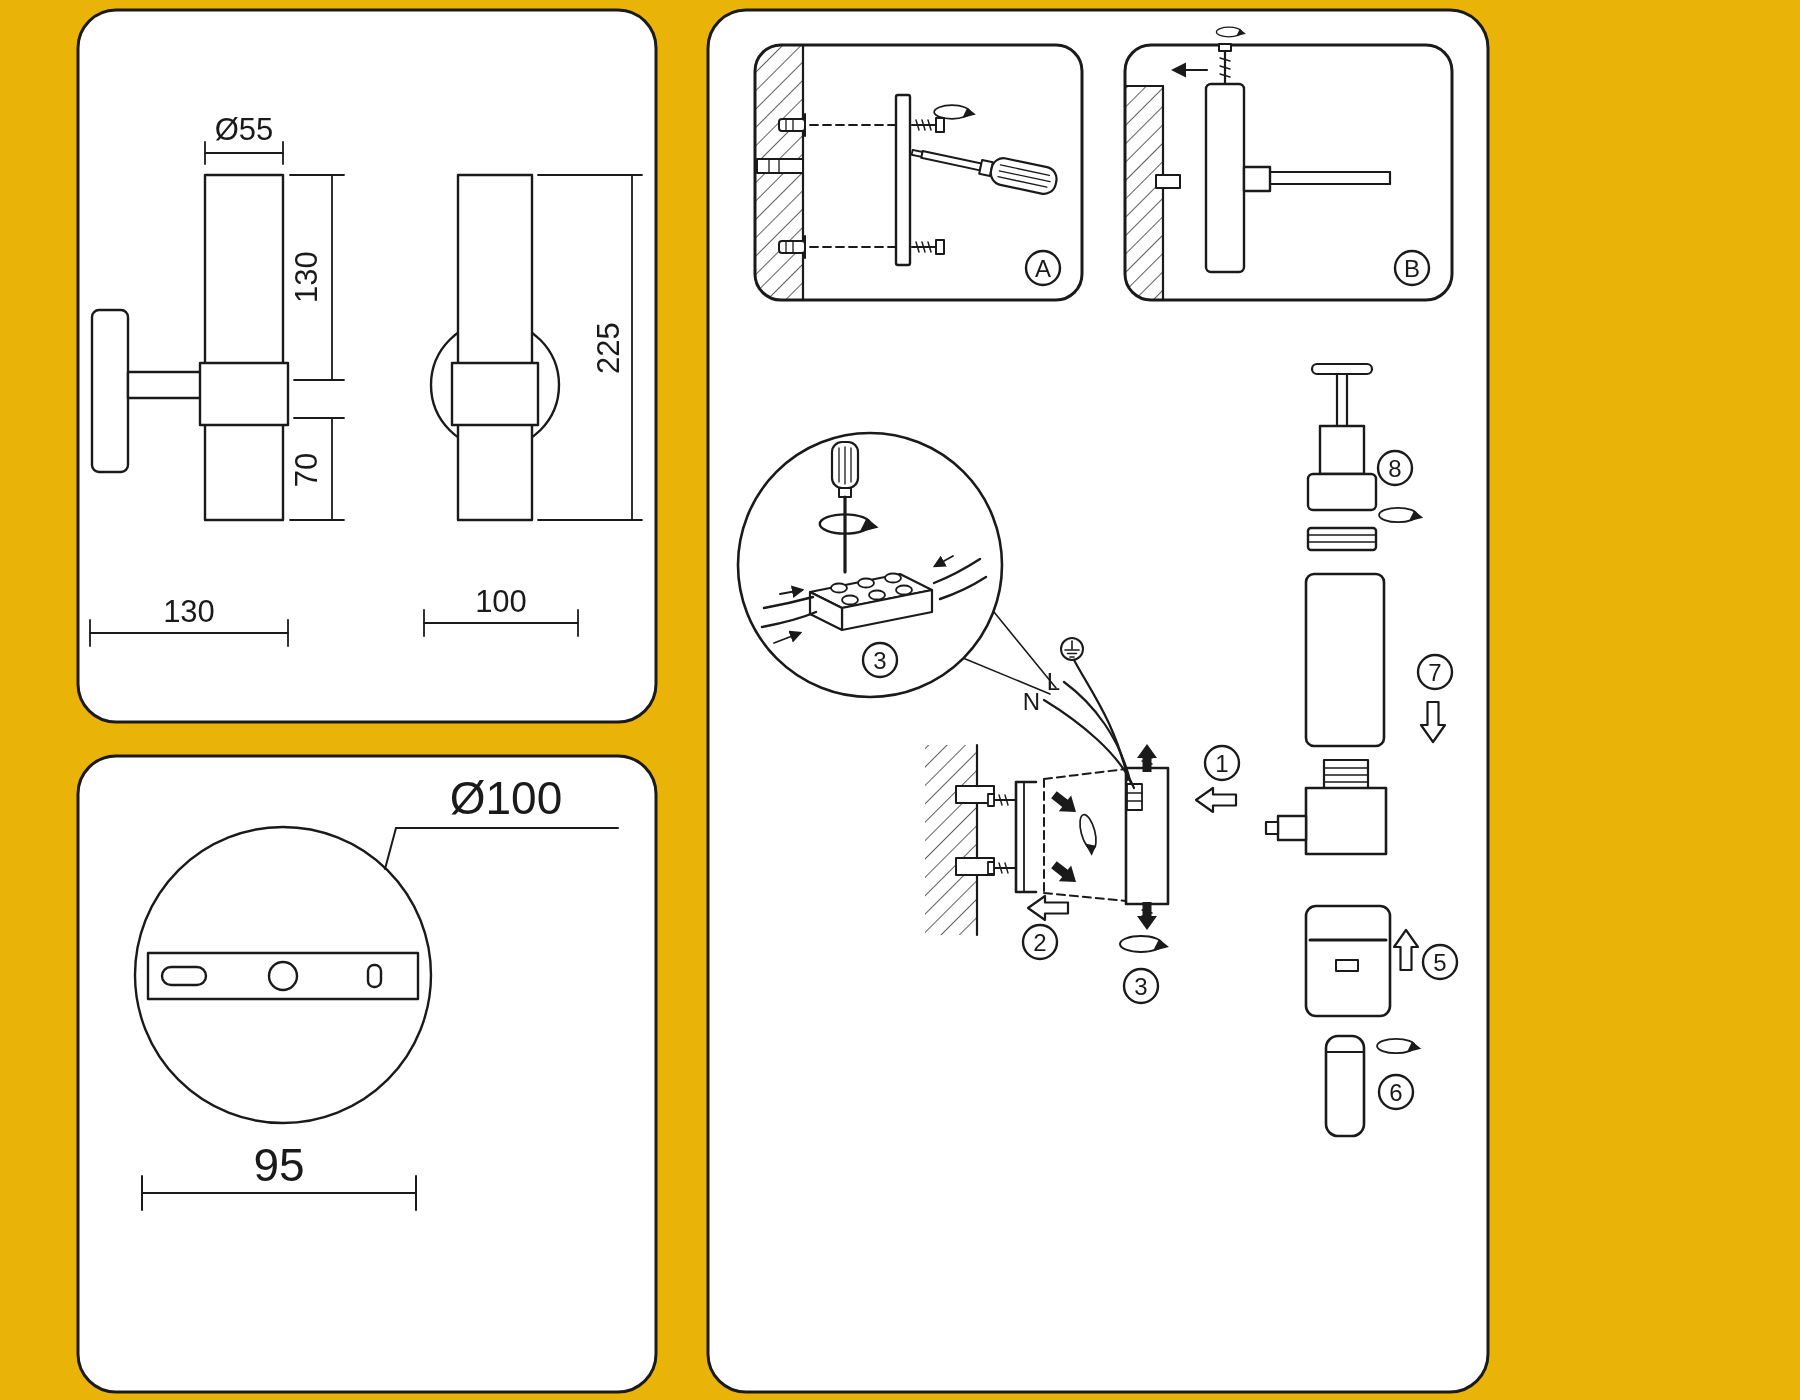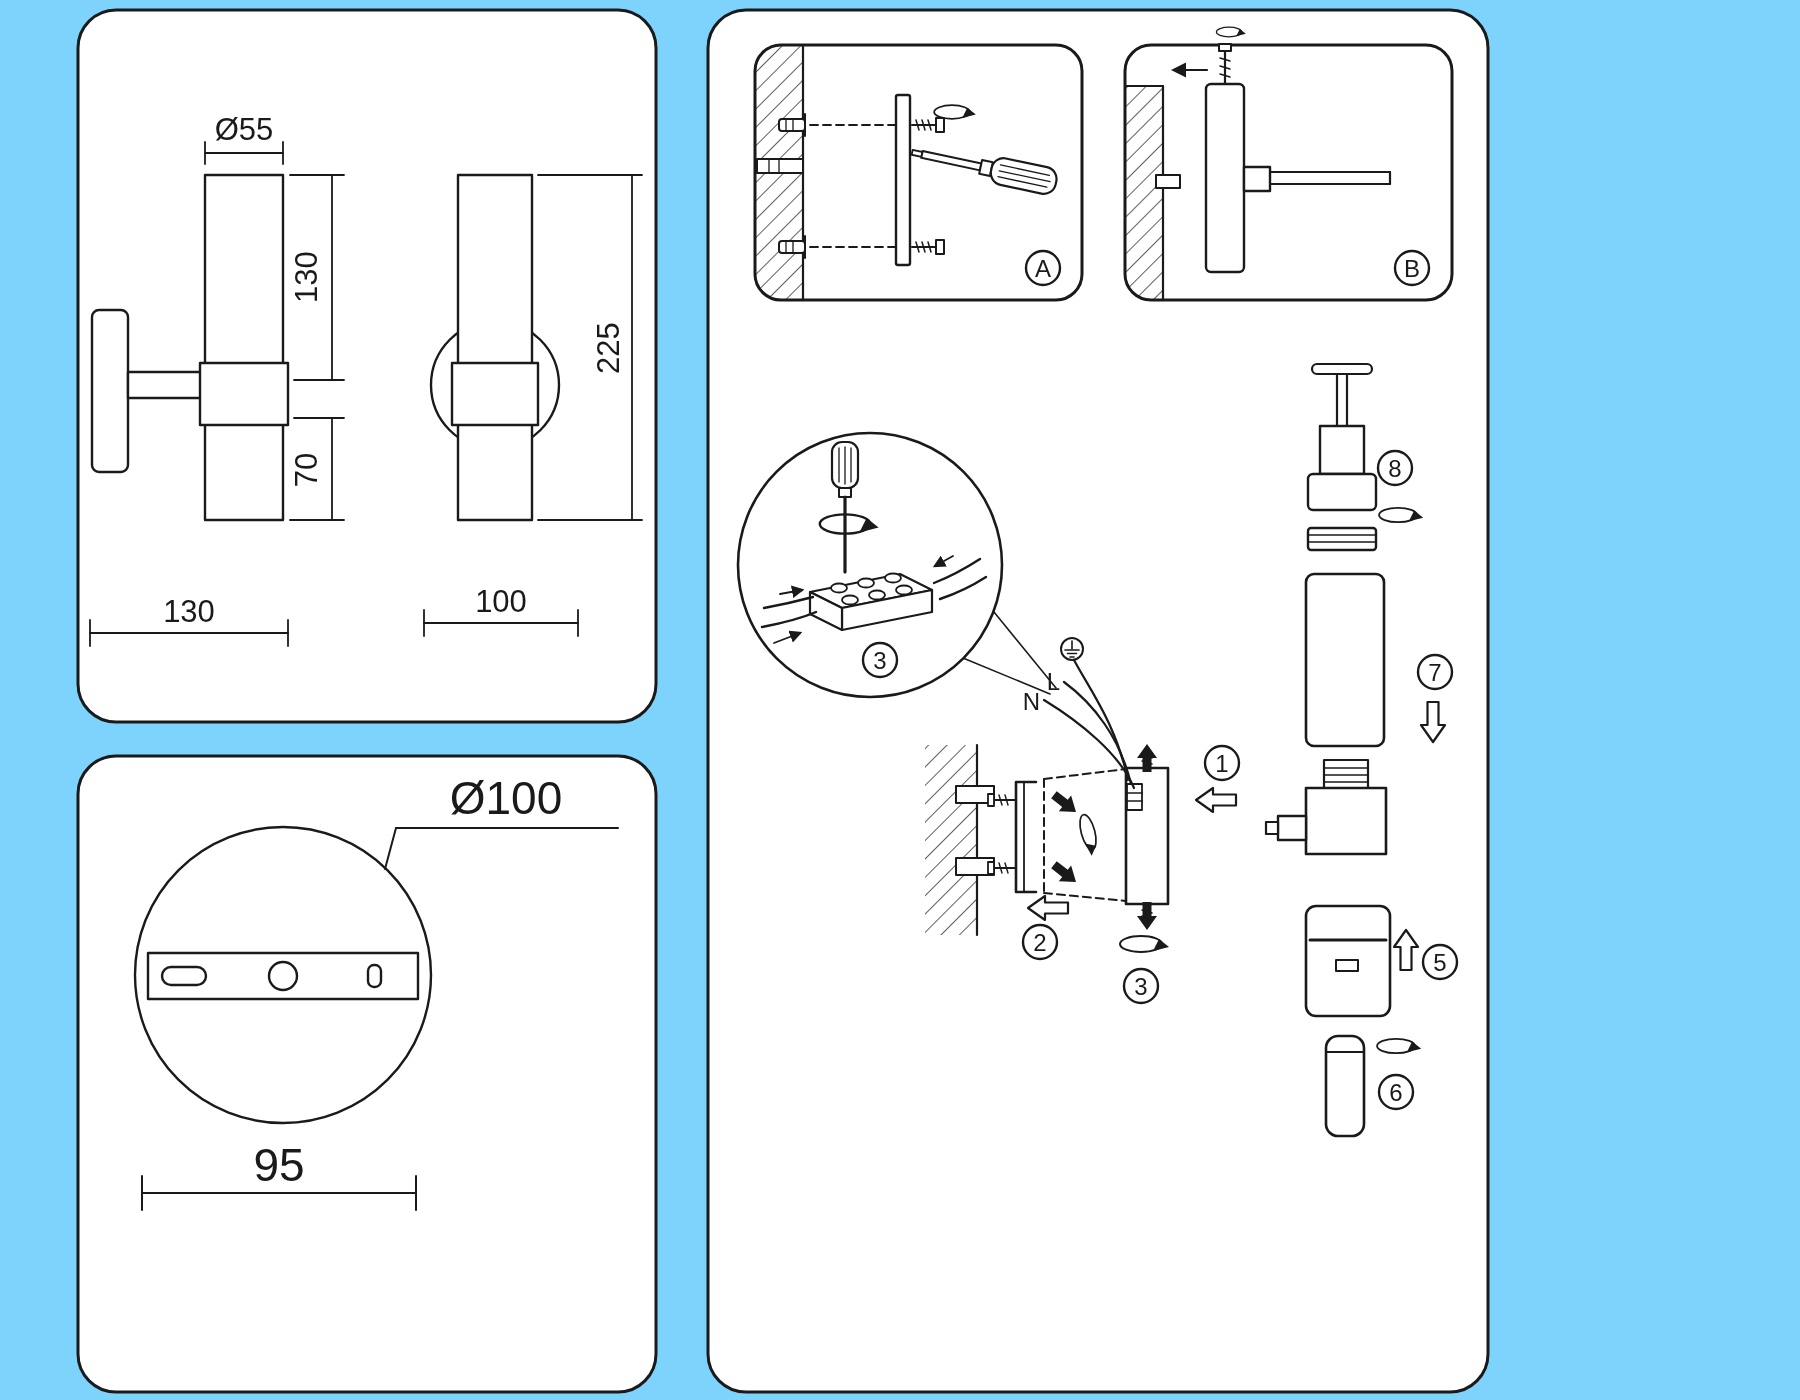--- a/index.html
+++ b/index.html
@@ -1,18 +1,18 @@
 <!DOCTYPE html>
 <html><head>
 <meta charset="utf-8">
 <style>
   * { margin:0; padding:0; box-sizing:border-box; }
   html,body { background:#ffffff; }
   body { width:1800px; height:1400px; overflow:hidden; }
-  .stage { position:relative; width:1800px; height:1400px; background:#7dd3fc; }
+  .stage { position:relative; width:1800px; height:1400px; background:#eab308; }
   svg { display:block; stroke-width:2.4; stroke-linecap:round; stroke-linejoin:round;
         font-family:"Liberation Sans", sans-serif; }
   .ln  { stroke:#1a1a1a; fill:none; }
   .fw  { stroke:#1a1a1a; fill:#ffffff; }
   .dash{ stroke-dasharray:8 5; }
   .txt { fill:#1a1a1a; stroke:none; font-weight:500; }
 </style>
 </head>
 <body>
 

